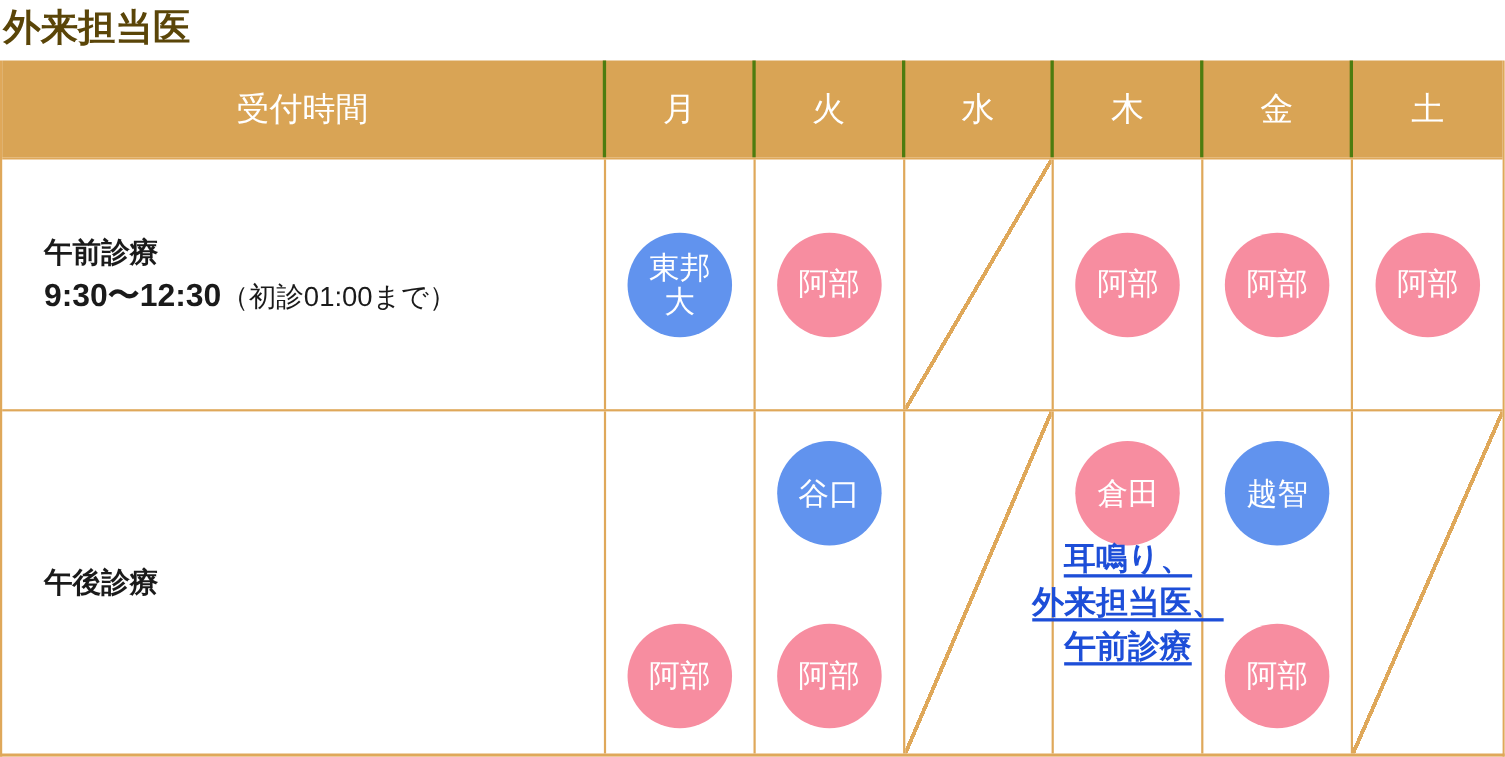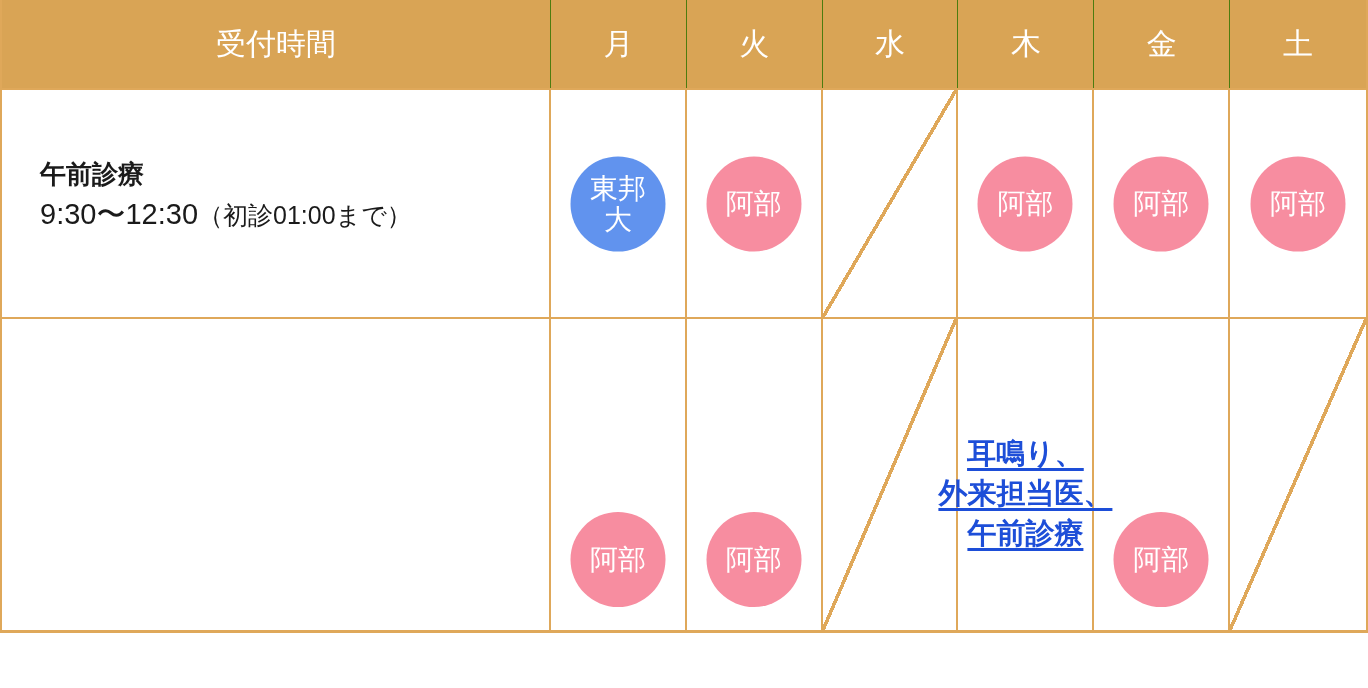--- a/index.html
+++ b/index.html
@@ -19,35 +19,35 @@
     width:1368px;height:633px;box-sizing:border-box;
     border-left:2px solid var(--border);border-right:2px solid var(--border);
     border-bottom:3px solid var(--border);
   }
   .hrow{
     display:grid;grid-template-columns:549px repeat(6,1fr);
     height:88px;background:var(--header);
   }
   .hcell{
     display:flex;align-items:center;justify-content:center;
-    color:#fff;font-size:30px;border-right:1px solid #4d7c0f;box-sizing:border-box;
+    color:#fff;font-size:30px;border-right:3px solid #4d7c0f;box-sizing:border-box;
   }
   .hcell:last-child{border-right:none;}
   .brow{
     display:grid;grid-template-columns:549px repeat(6,1fr);
     border-top:2px solid var(--border);box-sizing:border-box;
   }
   .brow.morning{height:229px;}
   .brow.afternoon{height:313px;}
   .bcell{position:relative;border-right:2px solid var(--border);box-sizing:border-box;}
   .bcell:last-child{border-right:none;}
   .label{display:flex;flex-direction:column;justify-content:center;gap:18px;padding-left:38px;}
   .lheading{font-size:26px;font-weight:bold;line-height:1.5;}
   .ltime{font-size:29px;line-height:1.4;}
-  .time{font-weight:normal;text-align:right;}
+  .time{font-weight:bold;text-align:right;}
   .lnote{font-size:25px;font-weight:normal;}
   .circle{
     position:absolute;left:50%;width:95px;height:95px;border-radius:50%;
     display:flex;flex-direction:column;align-items:center;justify-content:center;
     color:#fff;font-size:28px;line-height:1.12;text-align:center;z-index:1;
   }
   .circle.blue{background:var(--blue);}
   .circle.pink{background:var(--pink);}
   .circle.center{top:50%;transform:translate(-50%,-50%);}
   .circle.top{top:27px;transform:translateX(-50%);}
@@ -65,20 +65,21 @@
     line-height:40px;color:#1d4ed8;z-index:2;
   }
   .note-line{
     text-decoration:underline;text-decoration-thickness:2.5px;text-underline-offset:5px;
   }
 </style>
 </head>
 <body>
 
 <div class="page">
+  <h1 class="title">外来担当医</h1>
   <div class="schedule">
     <div class="hrow">
       <div class="hcell corner">受付時間</div>
 
     <div class="hcell day">月</div>
         <div class="hcell day">火</div>
         <div class="hcell day">水</div>
         <div class="hcell day">木</div>
         <div class="hcell day">金</div>
         <div class="hcell day">土</div>
@@ -120,43 +121,53 @@
           </div>
           <div class="bcell day">
             <div class="circle pink center">
               <div class="circle-line">阿部</div>
             </div>
           </div>
         </div>
         <div class="brow afternoon">
           <div class="bcell label">
             <div class="lgroup">
+              <div class="lheading">午後診療</div>
             </div>
           </div>
           <div class="bcell day">
             <div class="circle pink bottom">
               <div class="circle-line">阿部</div>
             </div>
           </div>
           <div class="bcell day">
+            <div class="circle blue top">
+              <div class="circle-line">谷口</div>
+            </div>
             <div class="circle pink bottom">
               <div class="circle-line">阿部</div>
             </div>
           </div>
           <div class="bcell day">
             <div class="diag"></div>
           </div>
           <div class="bcell day">
+            <div class="circle pink top">
+              <div class="circle-line">倉田</div>
+            </div>
             <div class="note">
               <div class="note-line">耳鳴り、</div>
               <div class="note-line">外来担当医、</div>
               <div class="note-line">午前診療</div>
             </div>
           </div>
           <div class="bcell day">
+            <div class="circle blue top">
+              <div class="circle-line">越智</div>
+            </div>
             <div class="circle pink bottom">
               <div class="circle-line">阿部</div>
             </div>
           </div>
           <div class="bcell day">
             <div class="diag"></div>
           </div>
         </div>
       </div>
   </div>

